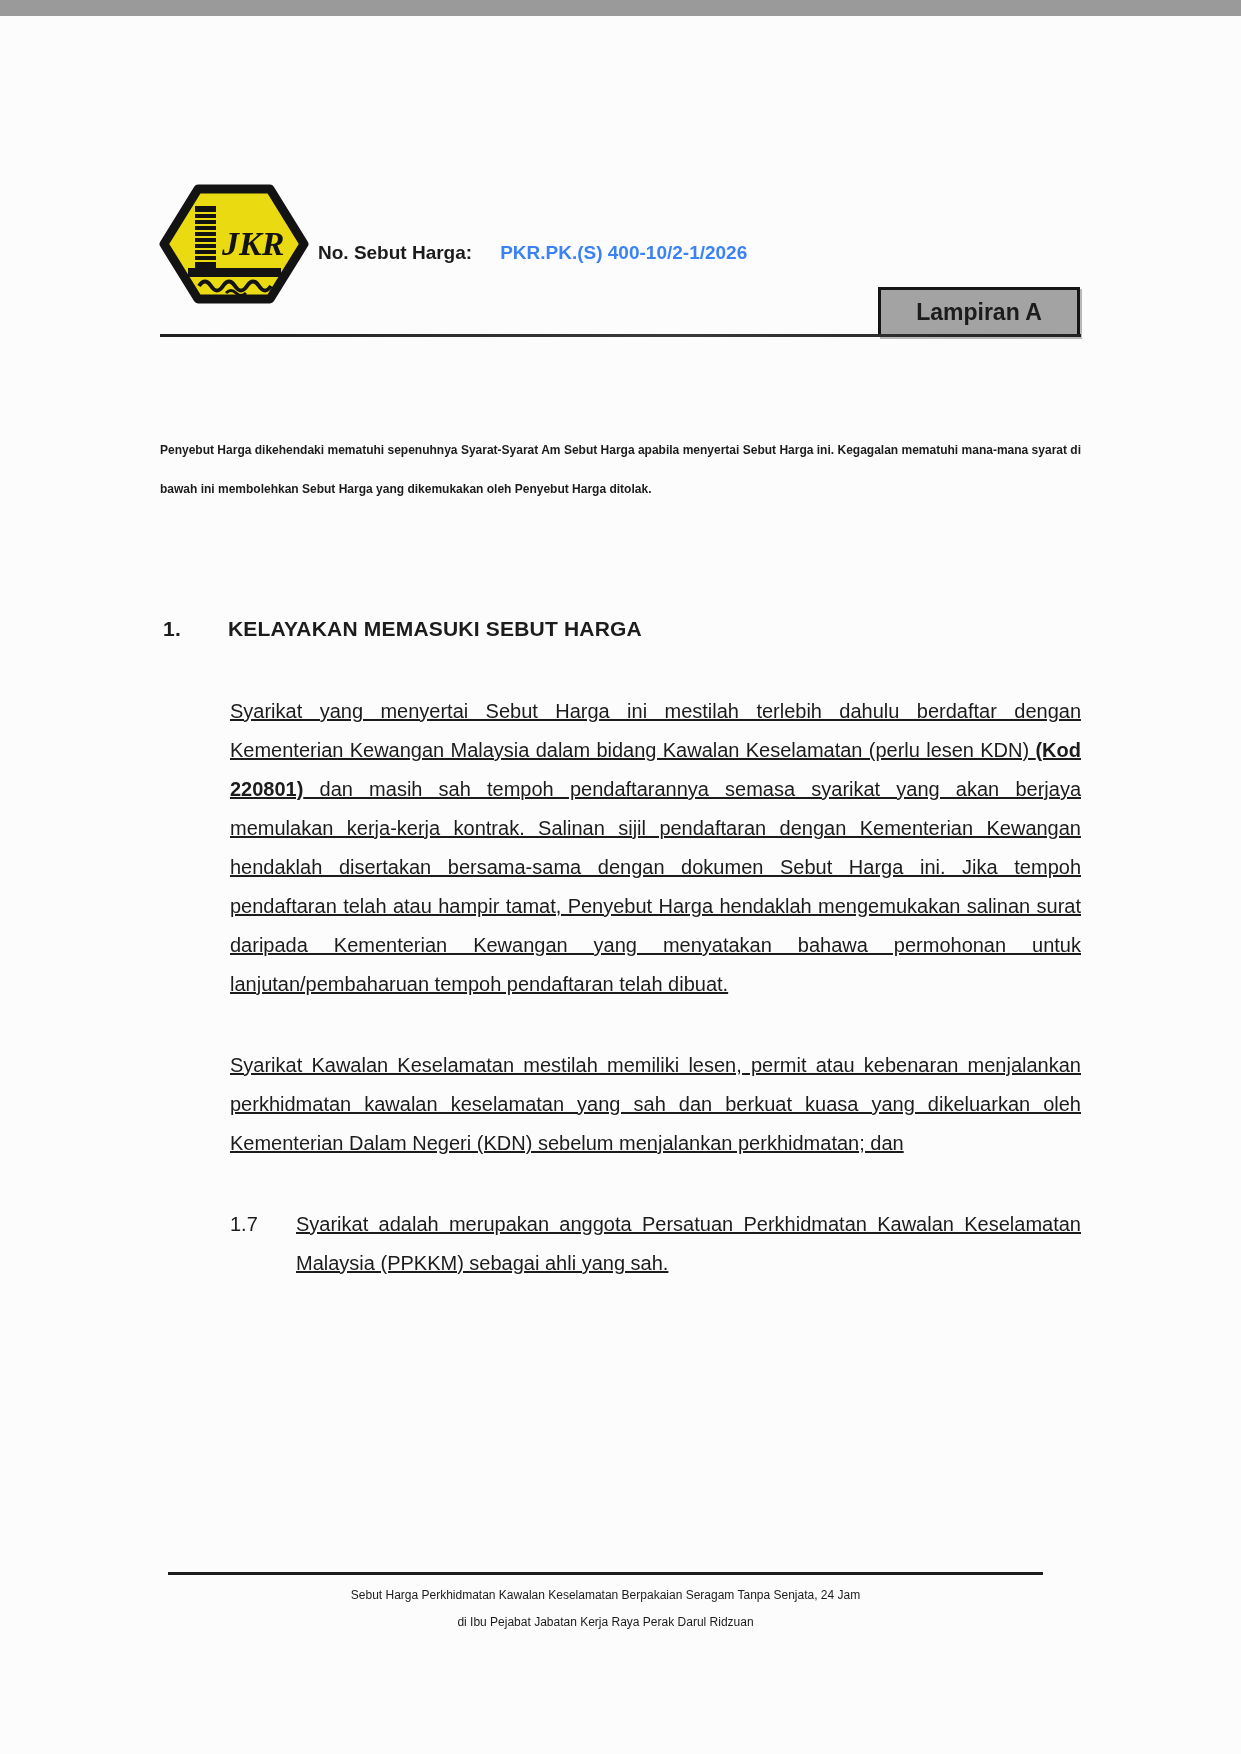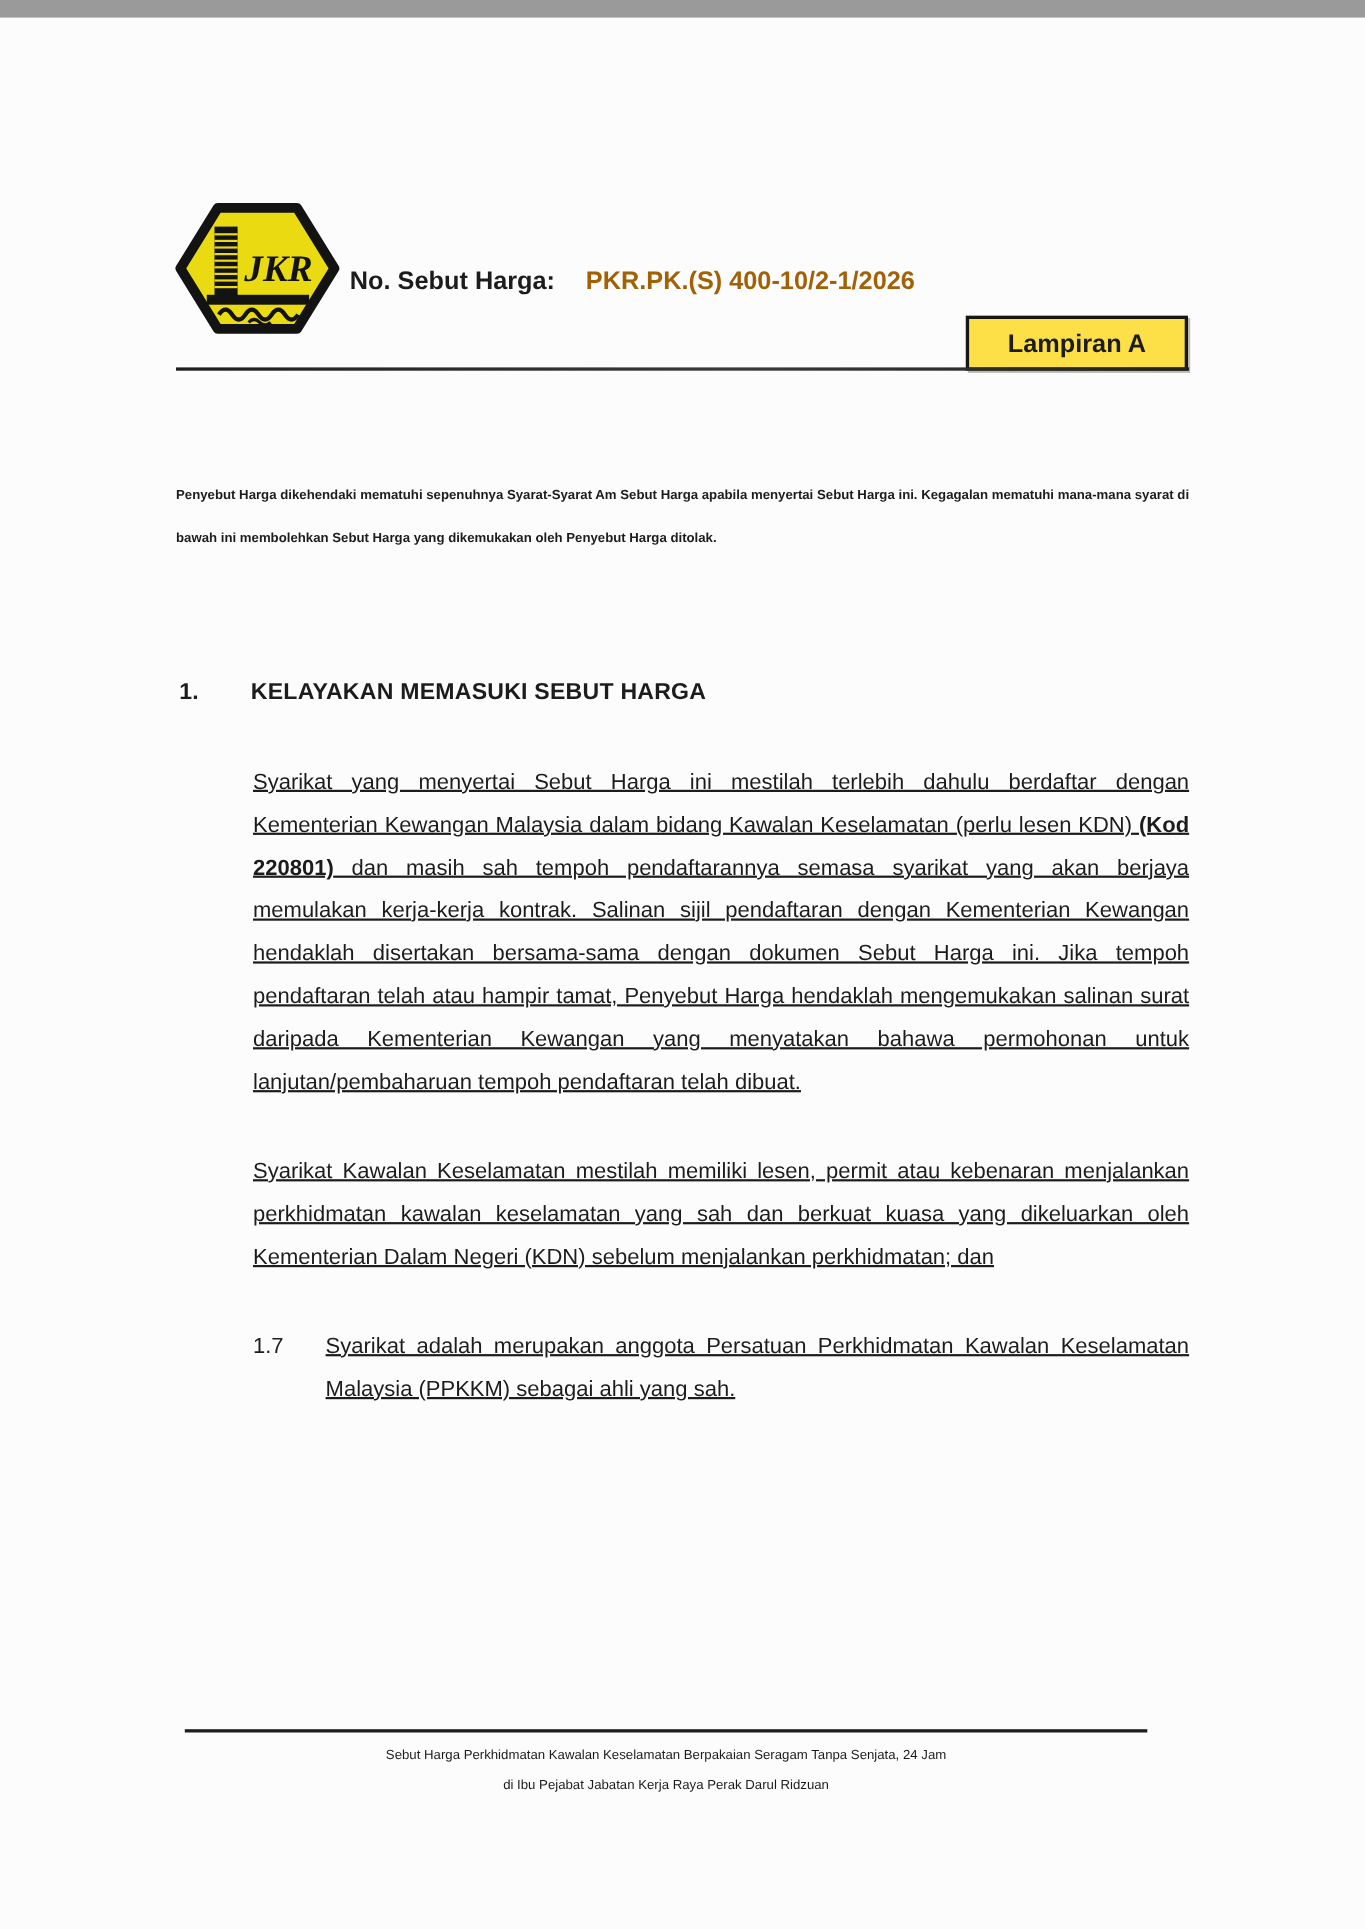--- a/index.html
+++ b/index.html
@@ -10,26 +10,26 @@
     background:#fcfcfd;
     font-family:"Liberation Sans",sans-serif;
     color:#1c1c1c;
     overflow:hidden;
   }
   
   .logo{position:absolute;left:158px;top:166px;width:152px;height:124px;}
   .ref-row{
     position:absolute;left:318px;top:226px;
     display:flex;gap:28px;align-items:baseline;
-    font-size:23px;font-weight:bold;white-space:nowrap;
+    font-size:19px;font-weight:bold;white-space:nowrap;
   }
-  .ref-value{color:#a16207;}
+  .ref-value{color:#3b82f6;}
   .lampiran{
     position:absolute;left:878px;top:271px;width:196px;height:44px;
-    border:3px solid #161616;background:#fde047;
+    border:3px solid #161616;background:#a3a3a3;
     font-size:23px;font-weight:bold;text-align:center;line-height:44px;
     box-shadow:2px 2px 0 rgba(60,60,60,.35);
   }
   .header-rule{
     position:absolute;left:160px;top:318px;width:921px;height:3px;
     background:linear-gradient(90deg,#1f1f1f 0%,#3a3a3a 55%,#222 100%);
   }
   
   .title{
     position:absolute;left:160px;top:360px;width:921px;

